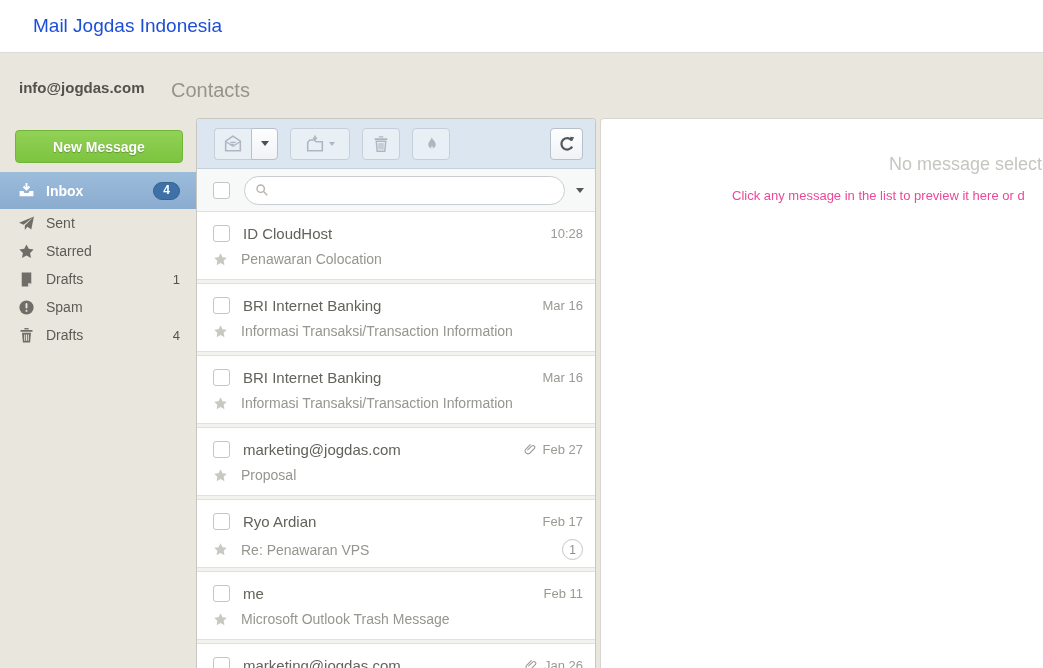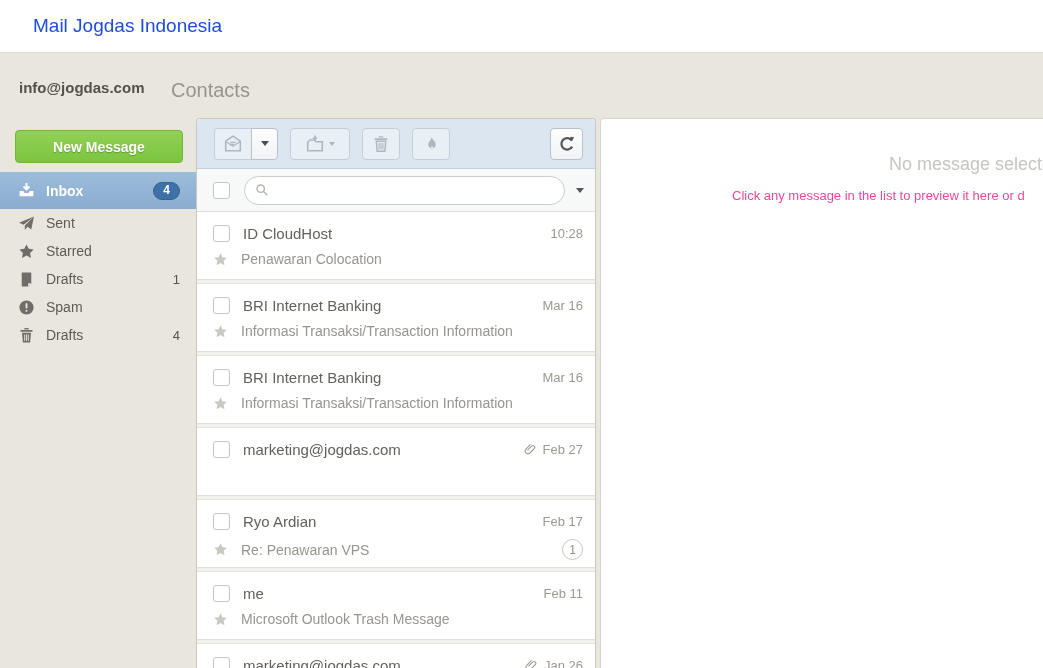--- a/index.html
+++ b/index.html
@@ -272,20 +272,26 @@
       <div class="m1">
         <div class="cbox"></div>
         <span class="sender">marketing@jogdas.com</span>
         <span class="mdate">
           <svg class="clip" viewBox="0 0 16 16">
               <path d="M4.6 8.6l5.1-5.1a2.3 2.3 0 0 1 3.2 3.2l-5.9 5.9a3.5 3.5 0 0 1-4.9-4.9l5.6-5.6" fill="none" stroke="currentColor" stroke-width="1.3" stroke-linecap="round"></path>
             </svg>
           <span>Feb 27</span>
         </span>
       </div>
+      <div class="m2">
+        <svg class="star" viewBox="0 0 16 16">
+            <path d="M8 1.3l2.1 4.2 4.6.7-3.3 3.2.8 4.6L8 11.8 3.8 14l.8-4.6L1.3 6.2l4.6-.7z" fill="currentColor"></path>
+          </svg>
+        <span class="subject">Proposal</span>
+      </div>
     </div>
     <div class="sep"></div>
 
     <div class="msg-row">
       <div class="m1">
         <div class="cbox"></div>
         <span class="sender">Ryo Ardian</span>
         <span class="mdate">Feb 17</span>
       </div>
       <div class="m2">

